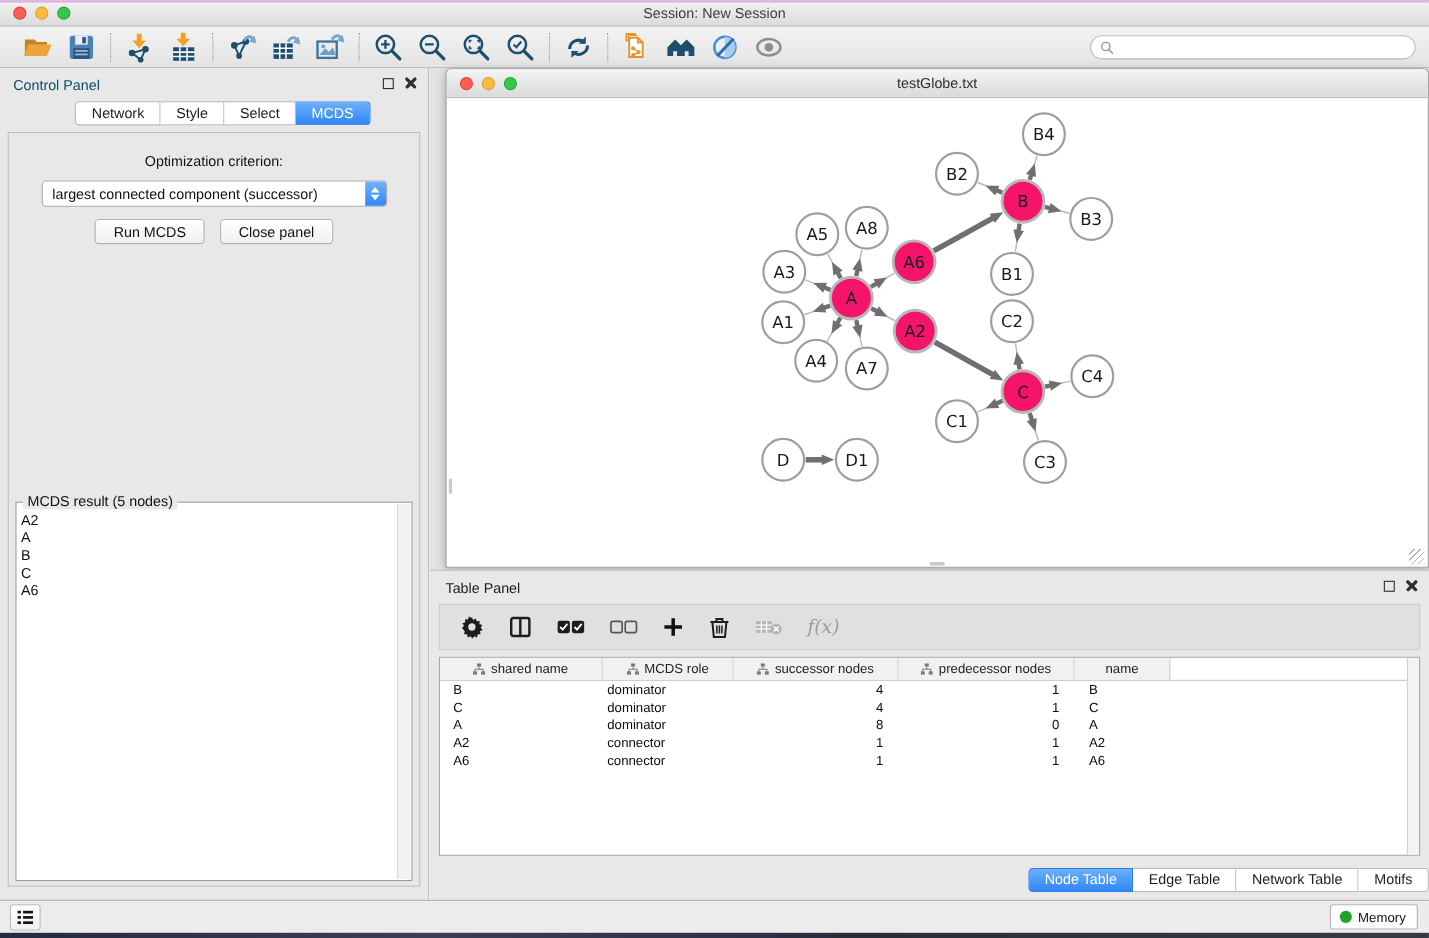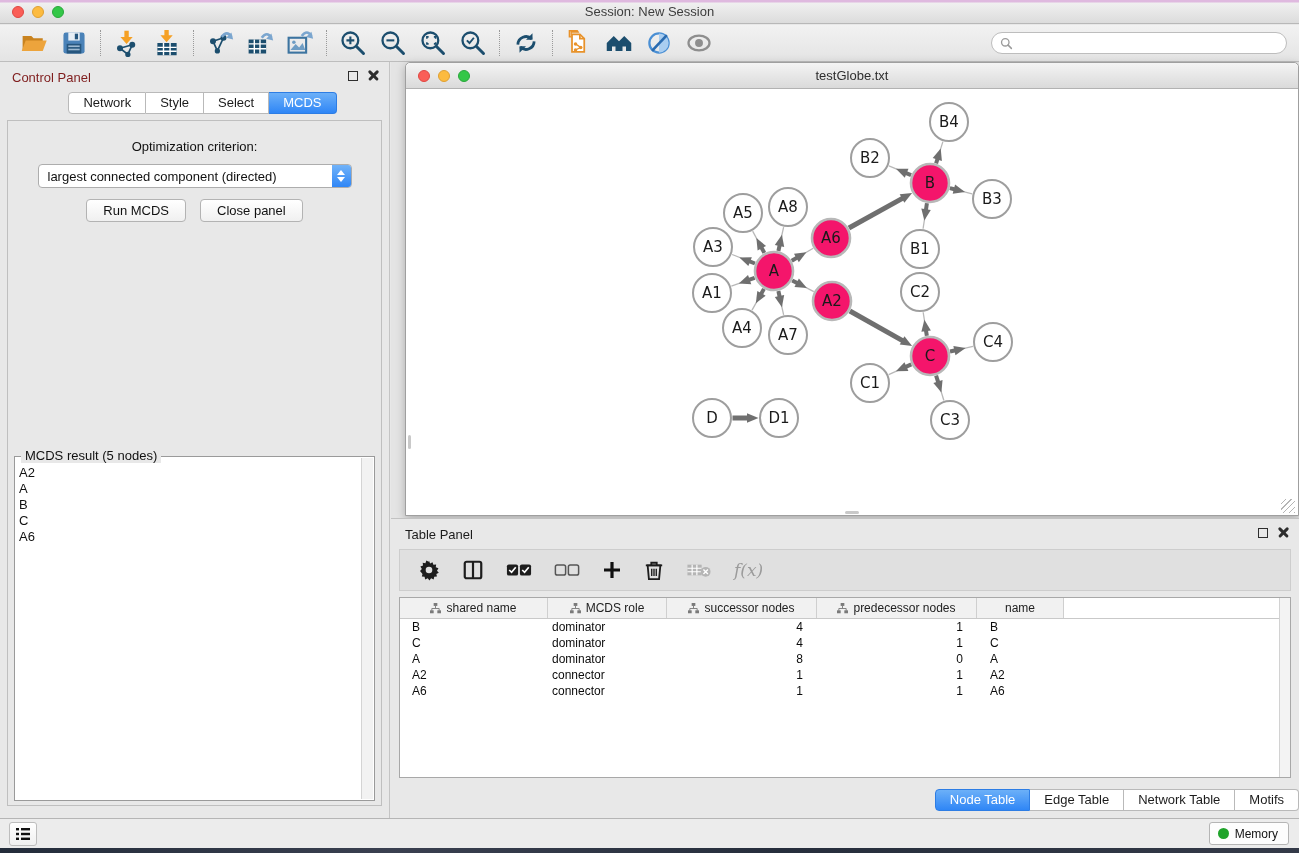--- a/index.html
+++ b/index.html
@@ -29,21 +29,21 @@
   .search-field { width:296px; height:22px; border:1px solid #bdbdbd; border-radius:12px; background:#fff;
     display:flex; align-items:center; padding:0 8px; gap:5px; }
   .search-field input { border:none; outline:none; flex:1; font-size:12px; font-family:inherit; background:transparent; }
 
   
   .main { position:absolute; top:62px; left:0; right:0; height:756px; }
 
   
   .control-panel { position:absolute; left:0; top:0; width:390px; height:756px; background:#e8e8e8; border-right:1px solid #c4c4c4; }
   .cp-header { position:relative; height:28px; }
-  .cp-header .cp-title { position:absolute; left:12px; top:8px; font-size:13px; color:#7f1d1d; }
+  .cp-header .cp-title { position:absolute; left:12px; top:8px; font-size:13px; color:#0c4a6e; }
   .panel-ctls { position:absolute; right:10px; top:8px; display:flex; gap:10px; align-items:center; }
   .float-icon { width:10px; height:10px; border:1.6px solid #2e2e2e; background:transparent; }
   .close-x { width:11px; height:11px; position:relative; }
   .close-x:before,.close-x:after { content:""; position:absolute; left:-1px; top:4px; width:13px; height:2.6px; background:#2e2e2e; border-radius:2px; }
   .close-x:before { transform:rotate(45deg); } .close-x:after { transform:rotate(-45deg); }
 
   .seg-tabs { display:flex; justify-content:center; margin-top:2px;padding-left:16px; }
   .seg-tab { height:22px; line-height:20px; padding:0 14px; background:#fff; border:1px solid #b9b9b9; border-left:none;
     font-size:13px; color:#1c1c1c; cursor:default; }
   .seg-tab:first-child { border-left:1px solid #b9b9b9; border-radius:4px 0 0 4px; }
@@ -291,21 +291,21 @@
       </div>
       <div class="seg-tabs" id="cp-tabs">
           <div class="seg-tab">Network</div>
           <div class="seg-tab">Style</div>
           <div class="seg-tab">Select</div>
           <div class="seg-tab active">MCDS</div>
         </div>
       <div class="cp-body">
         <div class="opt-label">Optimization criterion:</div>
         <div class="dropdown">
-          <span class="dd-text">largest connected component (directed)</span>
+          <span class="dd-text">largest connected component (successor)</span>
           <span class="dd-stepper">
               <span class="tri-up"></span>
               <span class="tri-dn"></span>
             </span>
         </div>
         <div class="btn-row">
           <button class="mac-btn">Run MCDS</button>
           <button class="mac-btn">Close panel</button>
         </div>
         <div class="result-group">

